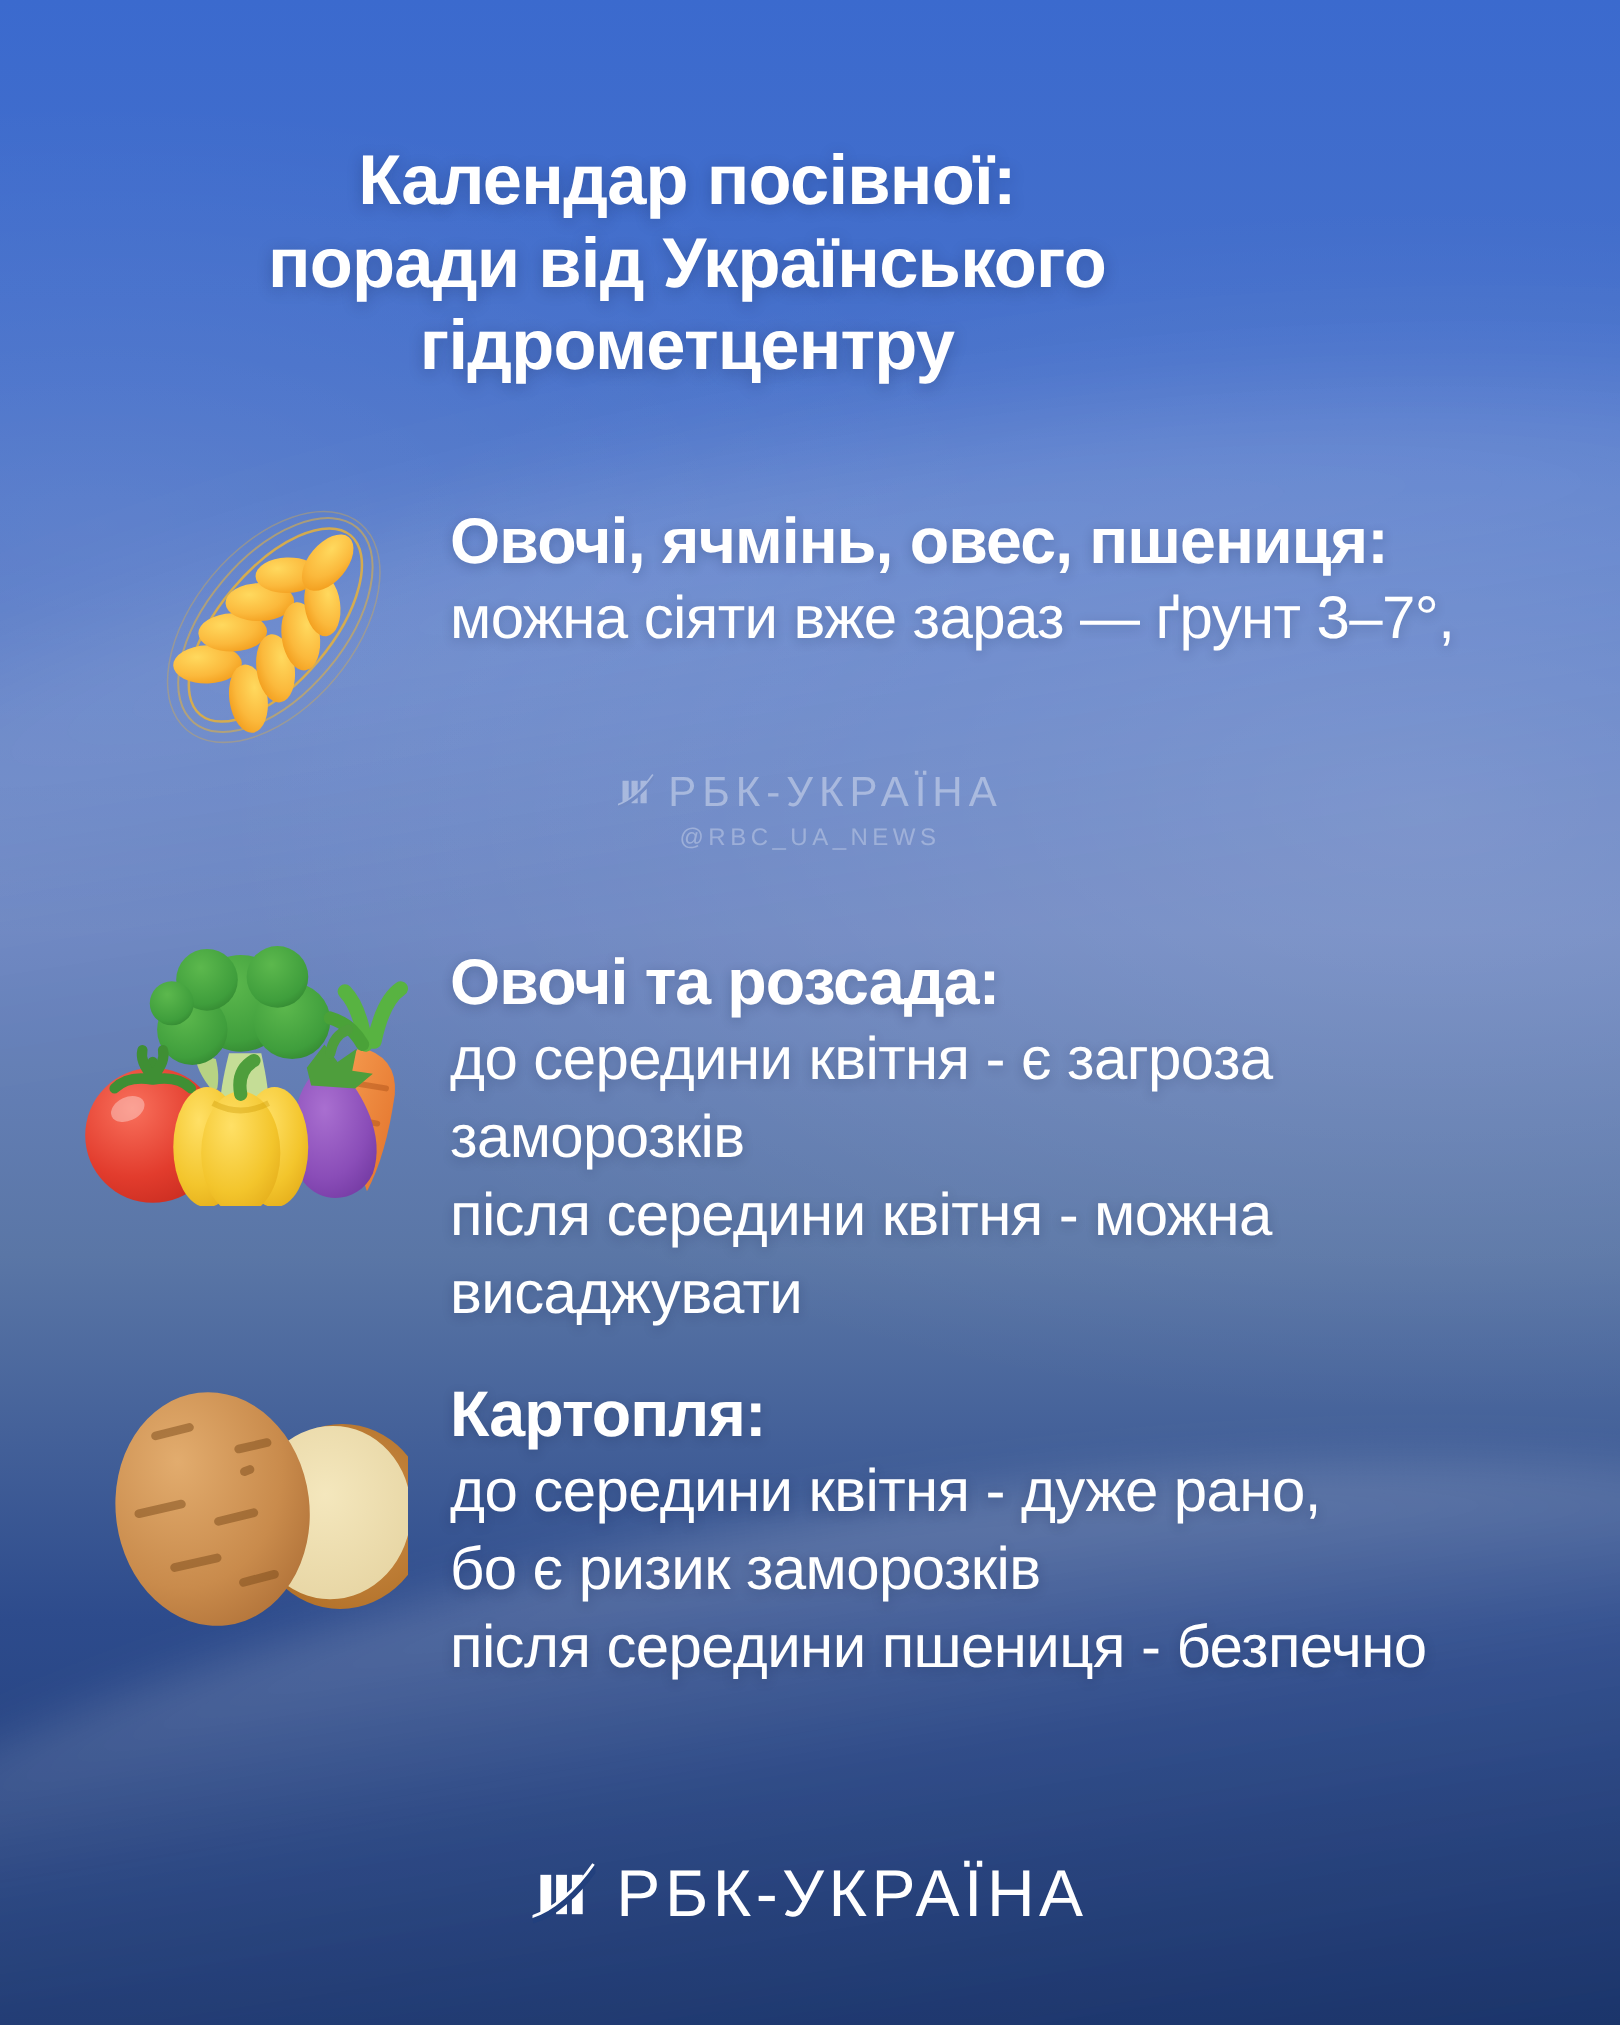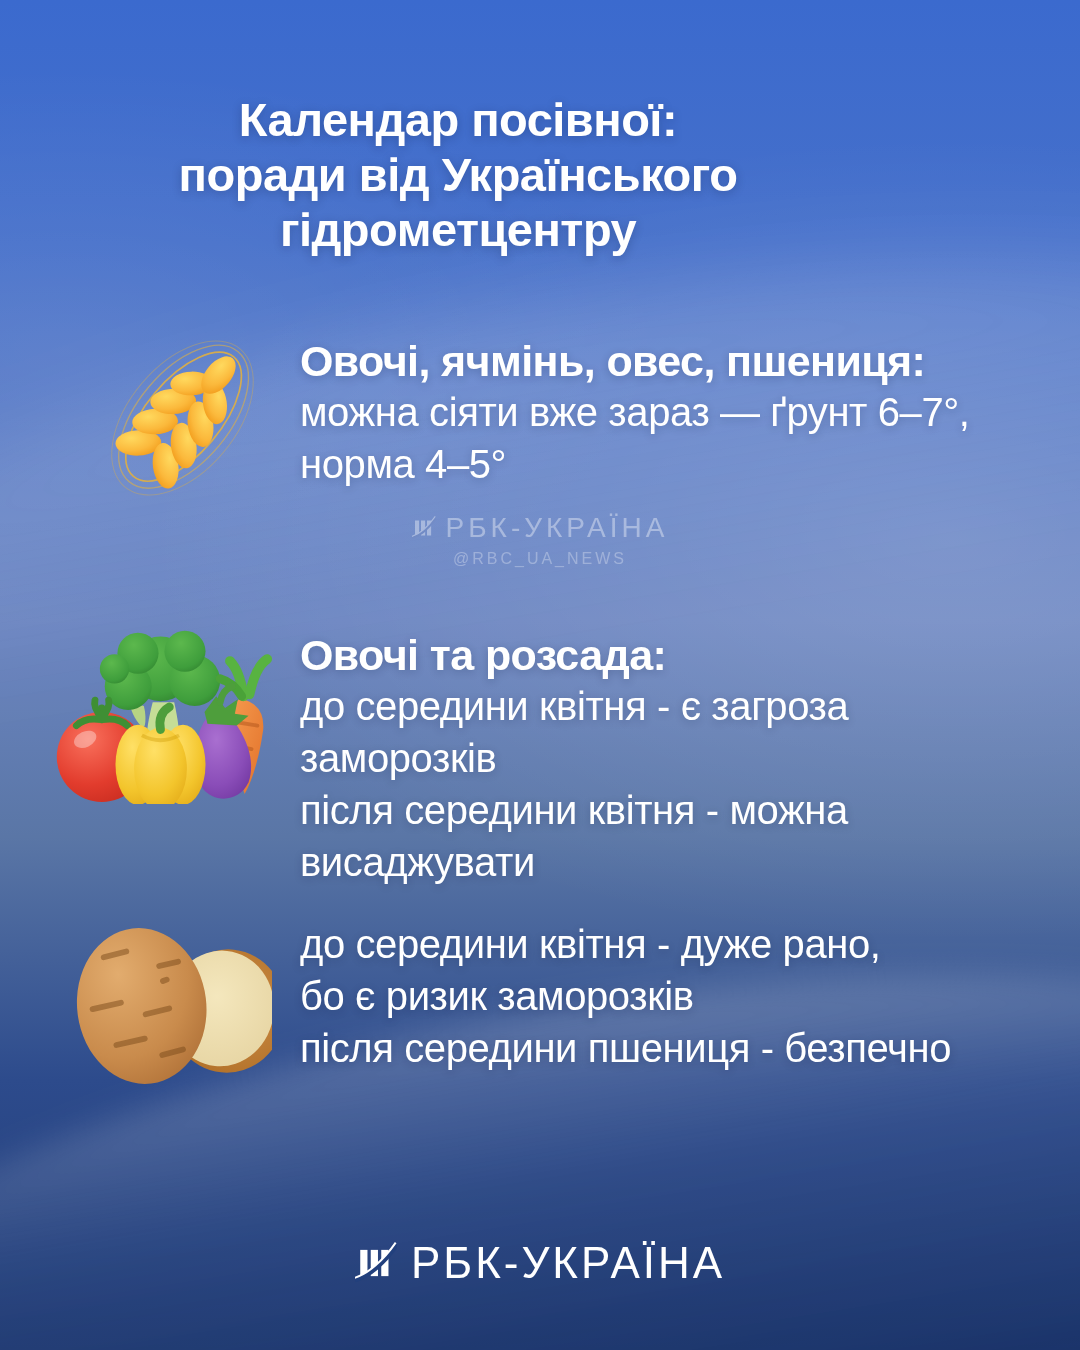--- a/index.html
+++ b/index.html
@@ -103,22 +103,21 @@
       <ellipse transform="rotate(-42 79 102)" cx="79" cy="102" rx="27" ry="15" fill="url(#grainG)"></ellipse>
       <ellipse transform="rotate(42 121 102)" cx="121" cy="102" rx="27" ry="15" fill="url(#grainG)"></ellipse>
       <ellipse transform="rotate(-42 82 72)" cx="82" cy="72" rx="25" ry="14" fill="url(#grainG)"></ellipse>
       <ellipse transform="rotate(42 118 72)" cx="118" cy="72" rx="25" ry="14" fill="url(#grainG)"></ellipse>
       <ellipse cx="100" cy="44" rx="15" ry="26" fill="url(#grainG)"></ellipse>
     </g>
   </svg>
 </div>
 <div class="layer sec-text text1">
   <div class="heading">Овочі, ячмінь, овес, пшениця:</div>
-  <div class="line">можна сіяти вже зараз — ґрунт 6–7°,</div>
-  <div class="line">норма 4–5°</div>
+  <div class="line">можна сіяти вже зараз — ґрунт 3–7°,</div>
 </div>
 
 <div class="layer watermark">
   <div class="brand-row">
     <span>
       <svg width="24" height="32" viewBox="0 0 64 56" opacity="0.38">
         <rect x="8" y="8" width="11" height="40" fill="#ffffff"></rect>
         <rect x="24" y="8" width="11" height="40" fill="#ffffff"></rect>
         <rect x="40" y="8" width="11" height="40" fill="#ffffff"></rect>
         <path d="M0,54 C22,48 46,26 64,0" stroke="#7289c0" stroke-width="7" fill="none"></path>
@@ -221,20 +220,21 @@
       <ellipse cx="177" cy="86" rx="55" ry="60" fill="url(#fleshG)"></ellipse>
     </g>
 
     <g transform="rotate(-7 95 83)">
       <ellipse cx="95" cy="83" rx="67" ry="81" fill="url(#potG)"></ellipse>
       <path d="M62,28 L86,25 M118,44 L138,42 M44,80 L74,77 M98,92 L123,89 M64,120 L94,117 M110,136 L132,133 M120,60 L124,59" stroke="rgba(122,74,26,0.5)" stroke-width="6" stroke-linecap="round" fill="none"></path>
     </g>
   </svg>
 </div>
 <div class="layer sec-text text3">
+  <div class="heading">Картопля:</div>
   <div class="line">до середини квітня - дуже рано,</div>
   <div class="line">бо є ризик заморозків</div>
   <div class="line">після середини пшениця - безпечно</div>
 </div>
 
 <div class="layer footer">
   <span>
     <svg width="42" height="50" viewBox="0 0 64 56">
       <rect x="8" y="8" width="11" height="40" fill="#ffffff"></rect>
       <rect x="24" y="8" width="11" height="40" fill="#ffffff"></rect>

